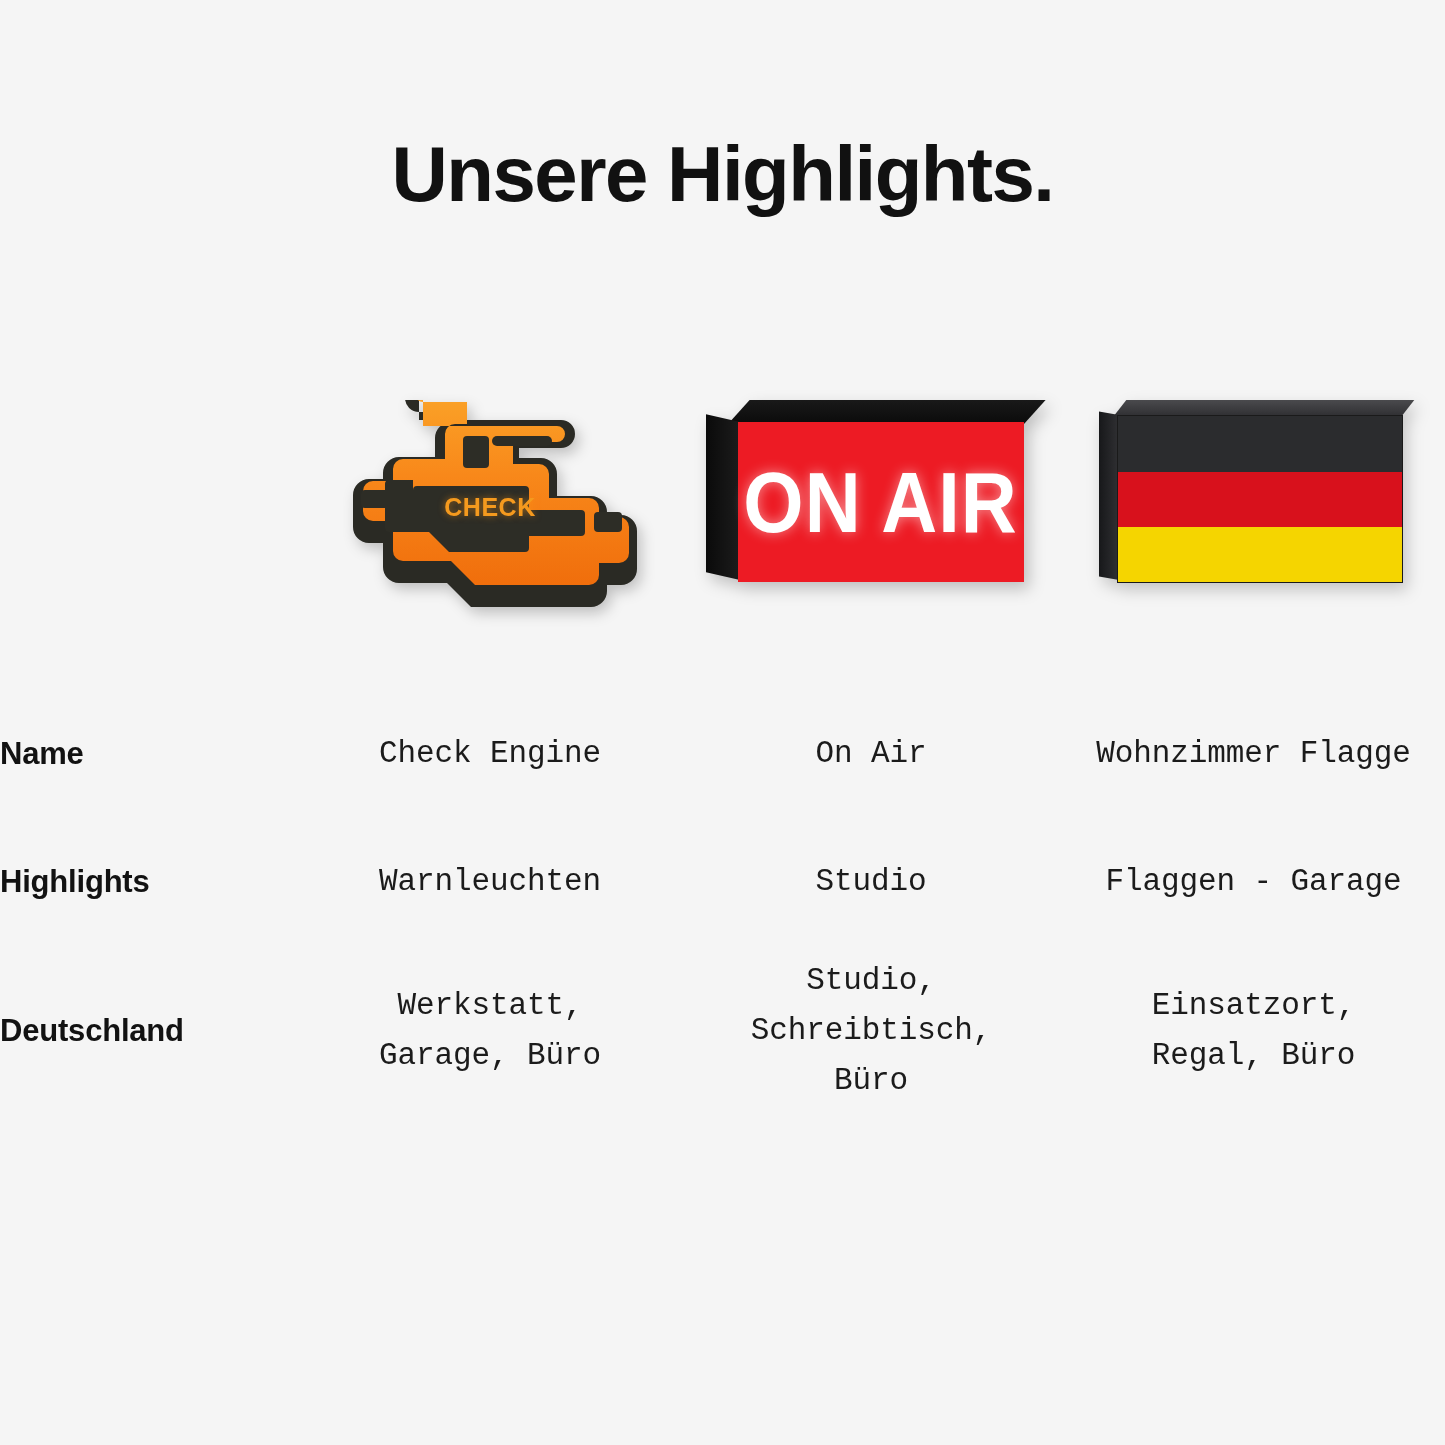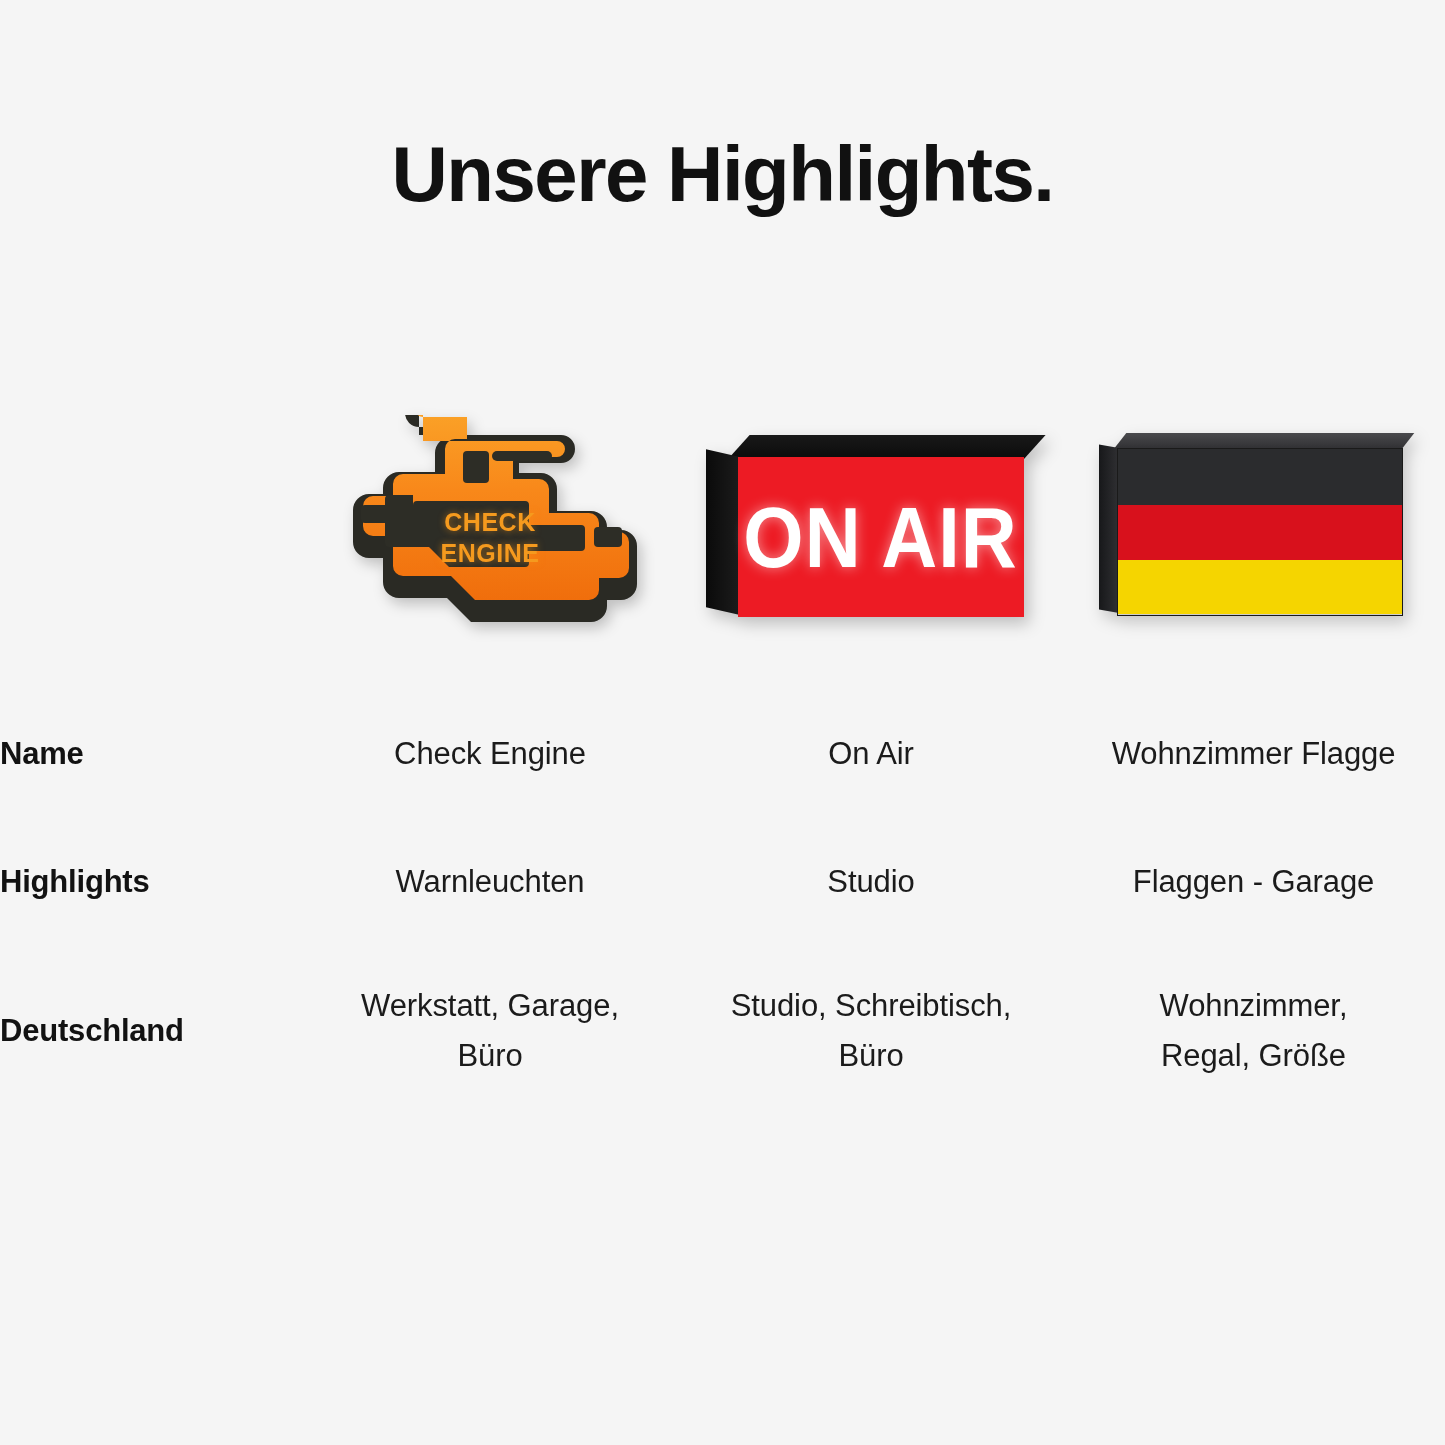--- a/index.html
+++ b/index.html
@@ -41,21 +41,21 @@
     position: absolute;
     top: 400px;
     left: 0;
     width: 100%;
     height: 260px;
     display: flex;
     align-items: flex-end;
   }
   .prod-cell {
     display: flex;
-    align-items: center;
+    align-items: flex-start;
     justify-content: center;
     height: 100%;
   }
   .prod-cell.c0 { width: 300px; }
   .prod-cell.c1 { width: 380px; }
   .prod-cell.c2 { width: 382px; }
   .prod-cell.c3 { width: 383px; }
 
   
   .check-engine-wrap {
@@ -199,20 +199,21 @@
     padding-left: 66px;
     letter-spacing: -0.2px;
   }
   .cell-value {
     font-size: 31px;
     font-weight: 400;
     color: #1b1b1b;
     text-align: center;
     line-height: 1.62;
     letter-spacing: -0.1px;
+    font-family: Liberation Mono, monospace;
   }
 </style>
 </head>
 <body>
 
 <div class="page">
 
   <div class="title">Unsere Highlights.</div>
 
   <div class="products">
@@ -239,21 +240,20 @@
           <path d="M70,92 h120 v18 h54 v30 h-54 v12 h-84 l-18,-18 h-18 v-24 h-20 v-12 h20 v-6 z" fill="#2b2b24" opacity="0"></path>
           <path d="M73,90 a4,4 0 0 1 4,-4 h108 a4,4 0 0 1 4,4 v20 h52 a4,4 0 0 1 4,4 v18 a4,4 0 0 1 -4,4 h-52 v12 a4,4 0 0 1 -4,4 h-76 l-20,-20 h-40 a4,4 0 0 1 -4,-4 v-20 h-20 a4,4 0 0 1 -4,-4 v-10 a4,4 0 0 1 4,-4 h20 v-6 a4,4 0 0 1 4,-4 h24 z" fill="#2d2d26"></path>
 
           <rect x="123" y="36" width="26" height="32" rx="4" fill="#2d2d26"></rect>
           <rect x="152" y="36" width="60" height="10" rx="5" fill="#2d2d26"></rect>
 
           <rect x="254" y="112" width="28" height="20" rx="4" fill="#2d2d26"></rect>
         </svg>
         <div class="ce-text">
           <span>CHECK</span>
-          <span>ENGINE</span>
         </div>
       </div>
     </div>
 
     <div class="prod-cell c2">
       <div class="onair-wrap">
         <div class="onair-top"></div>
         <div class="onair-side"></div>
         <div class="onair-face">
           <div class="txt">ON AIR</div>
@@ -292,18 +292,18 @@
       <tr>
         <td class="row-label">Highlights</td>
         <td class="cell-value">Warnleuchten</td>
         <td class="cell-value">Studio</td>
         <td class="cell-value">Flaggen - Garage</td>
       </tr>
       <tr class="tall">
         <td class="row-label">Deutschland</td>
         <td class="cell-value" style="padding:0 48px;">Werkstatt, Garage, Büro</td>
         <td class="cell-value" style="padding:0 28px;">Studio, Schreibtisch, Büro</td>
-        <td class="cell-value" style="padding:0 50px;">Wohnzimmer, Regal, Größe</td>
+        <td class="cell-value" style="padding:0 50px;">Einsatzort, Regal, Büro</td>
       </tr>
     </tbody>
   </table>
 
 </div>
 
 </body></html>

